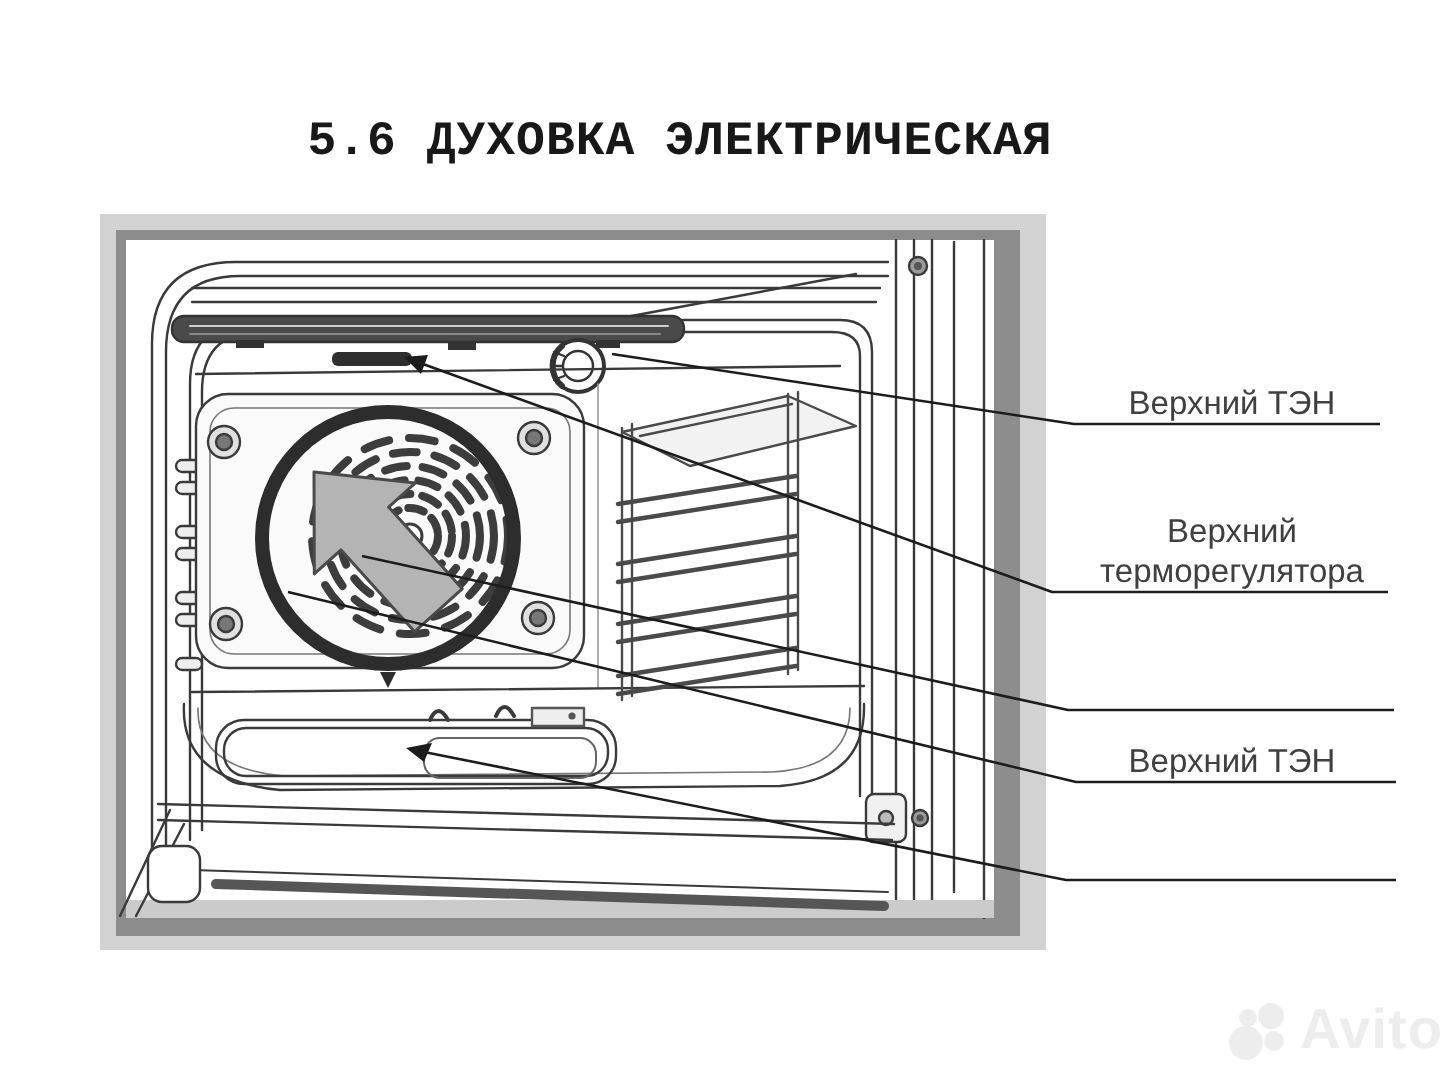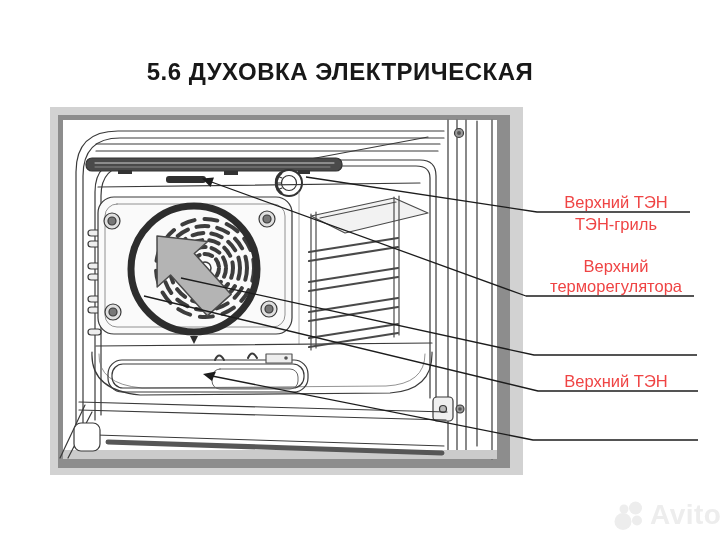--- a/index.html
+++ b/index.html
@@ -2,27 +2,27 @@
 <html><head>
 <meta charset="utf-8">
 <style>
   html,body{margin:0;padding:0;background:#ffffff;}
   .page{
     position:relative;width:720px;height:540px;background:#ffffff;
     overflow:hidden;font-family:"Liberation Sans",sans-serif;
   }
   .title{
     position:absolute;top:58px;left:40px;width:600px;text-align:center;
-    font-family:Liberation Sans, sans-serif;font-weight:bold;font-size:24px;
+    font-family:Liberation Mono, monospace;font-weight:bold;font-size:24px;
     letter-spacing:.5px;color:#181818;white-space:nowrap;
   }
   .art{position:absolute;left:0;top:0;}
   .lbl{
     position:absolute;left:527px;width:178px;text-align:center;
-    font-size:16.5px;line-height:19px;color:#ef4444;white-space:nowrap;
+    font-size:16.5px;line-height:19px;color:#404040;white-space:nowrap;
   }
   .watermark{
     position:absolute;left:611px;top:497px;display:flex;align-items:center;
     gap:3px;
   }
   .watermark .wm-text{
     font-size:28px;font-weight:bold;color:#ededed;letter-spacing:.5px;
     line-height:34px;
   }
 </style>
@@ -189,21 +189,20 @@
       <polyline points="206,180 526,296 694,296"></polyline>
       <polygon points="202,178.5 214,177.5 210.5,187" fill="#1c1c1c" stroke="none"></polygon>
       <polyline points="181,278 534,355 697,355"></polyline>
       <polyline points="144,296 538,391 698,391"></polyline>
       <polyline points="207,375 533,440 698,440"></polyline>
       <polygon points="203,374 216,371.5 212,381" fill="#1c1c1c" stroke="none"></polygon>
     </g>
   </svg>
 
   <div class="lbl" style="top:193px">Верхний ТЭН</div>
-  <div class="lbl" style="top:215px">ТЭН-гриль</div>
   <div class="lbl" style="top:257px">Верхний</div>
   <div class="lbl" style="top:277px">терморегулятора</div>
   <div class="lbl" style="top:372px">Верхний ТЭН</div>
 
   <div class="watermark">
     <svg width="36" height="36" viewBox="0 0 36 36">
       <circle cx="13" cy="12" r="4.5" fill="#ededed"></circle>
       <circle cx="24.5" cy="11" r="6.5" fill="#ededed"></circle>
       <circle cx="12" cy="24.5" r="8.5" fill="#ededed"></circle>
       <circle cx="26" cy="23.5" r="5" fill="#ededed"></circle>

